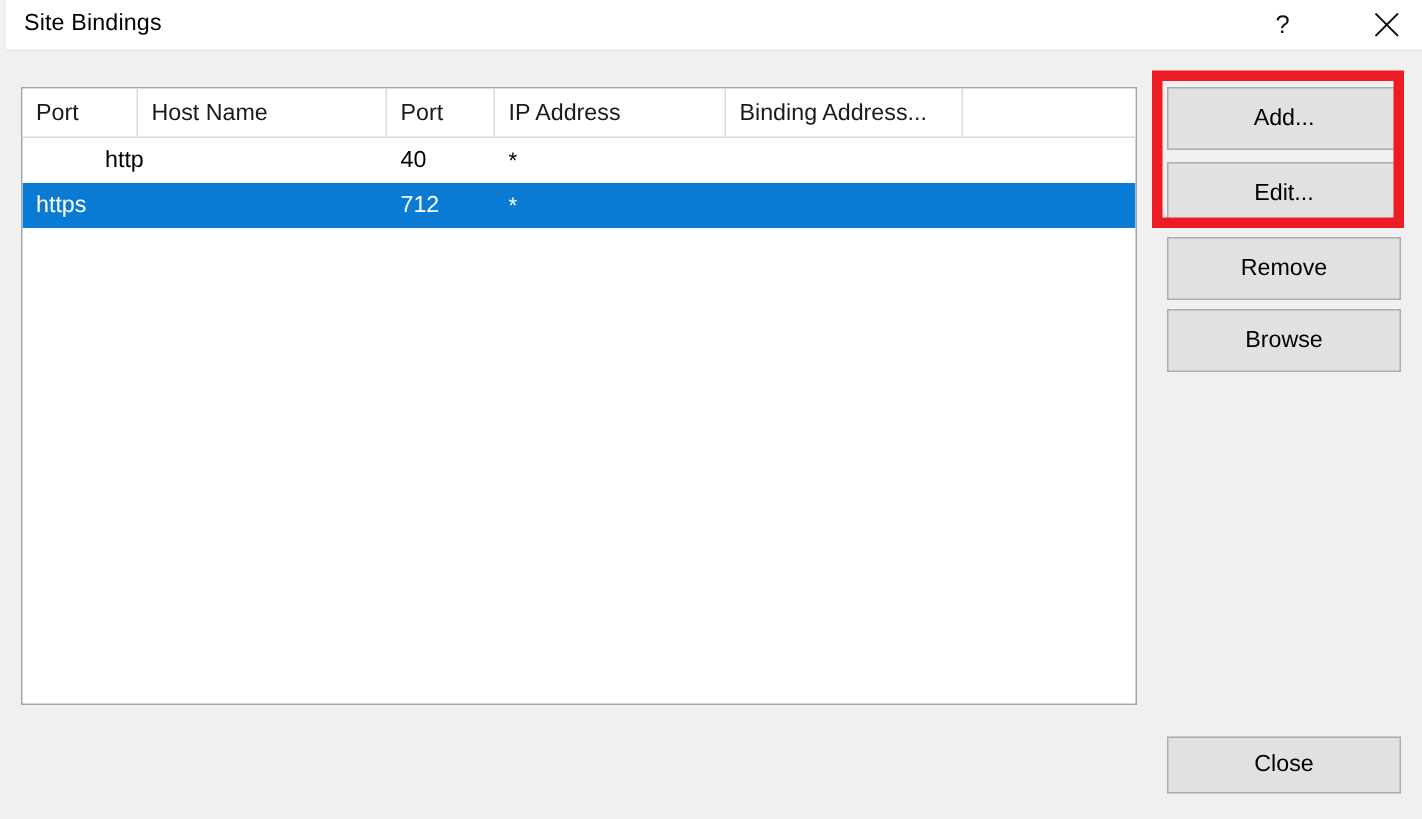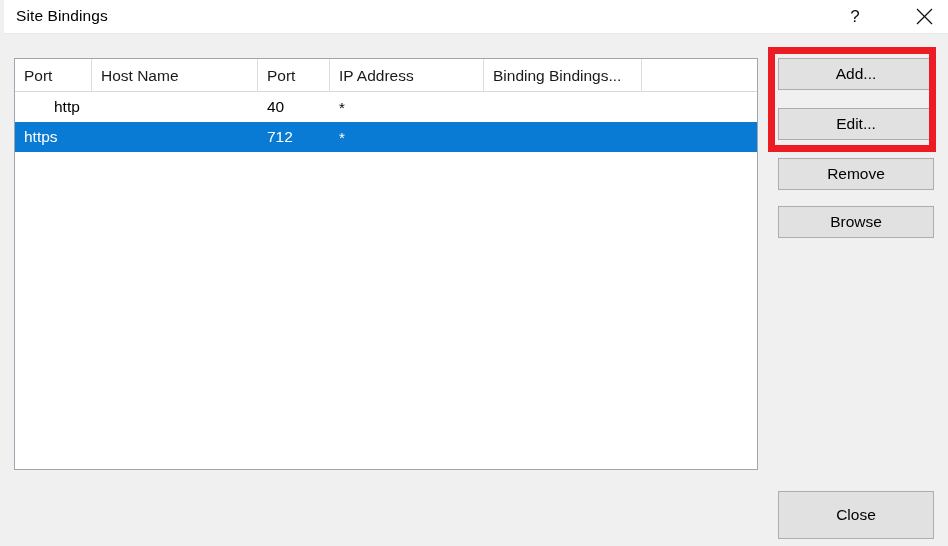--- a/index.html
+++ b/index.html
@@ -113,37 +113,37 @@
     padding-left: 9px;
     box-sizing: border-box;
   }
   .row.selected .cell { color: #ffffff; }
   .row .cell.ip { font-size: 15px; }
 
   
   .btn {
     position: absolute;
     width: 156px;
-    height: 32px;
+    height: 42px;
     background: #e1e1e1;
     border: 1px solid #adadad;
     box-sizing: border-box;
     font-family: "Liberation Sans", sans-serif;
     font-size: 15.5px;
     color: #000000;
     display: flex;
     align-items: center;
     justify-content: center;
     padding: 0;
   }
   .btn.add    { left: 778px; top: 58px; }
   .btn.edit   { left: 778px; top: 108px; }
   .btn.remove { left: 778px; top: 158px; }
   .btn.browse { left: 778px; top: 206px; text-align: right; }
-  .btn.close-btn { left: 778px; top: 491px; width: 156px; height: 48px; }
+  .btn.close-btn { left: 778px; top: 491px; width: 156px; height: 38px; }
 
   
   .annotation-box {
     position: absolute;
     left: 768px;
     top: 47px;
     width: 168px;
     height: 105px;
     border: 7px solid #ed1c24;
     box-sizing: border-box;
@@ -170,27 +170,27 @@
   </div>
 </div>
 
 <div class="list-panel">
 
   <div class="col-header">
     <div class="hcell" style="left:0px;width:77px;">Port</div>
     <div class="hcell" style="left:77px;width:166px;">Host Name</div>
     <div class="hcell" style="left:243px;width:72px;">Port</div>
     <div class="hcell" style="left:315px;width:154px;">IP Address</div>
-    <div class="hcell last" style="left:469px;width:158px;">Binding Bindings...</div>
+    <div class="hcell last" style="left:469px;width:158px;">Binding Address...</div>
   </div>
 
   <div class="rows">
 
     <div class="row">
-      <div class="cell" style="left:0px;width:77px;padding-left:39px;">http</div>
+      <div class="cell" style="left:16px;width:77px;padding-left:39px;">http</div>
       <div class="cell" style="left:77px;width:166px;"></div>
       <div class="cell" style="left:243px;width:72px;">40</div>
       <div class="cell ip" style="left:315px;width:154px;">*</div>
       <div class="cell" style="left:469px;width:158px;"></div>
     </div>
 
     <div class="row selected">
       <div class="cell" style="left:0px;width:77px;">https</div>
       <div class="cell" style="left:77px;width:166px;"></div>
       <div class="cell" style="left:243px;width:72px;">712</div>

